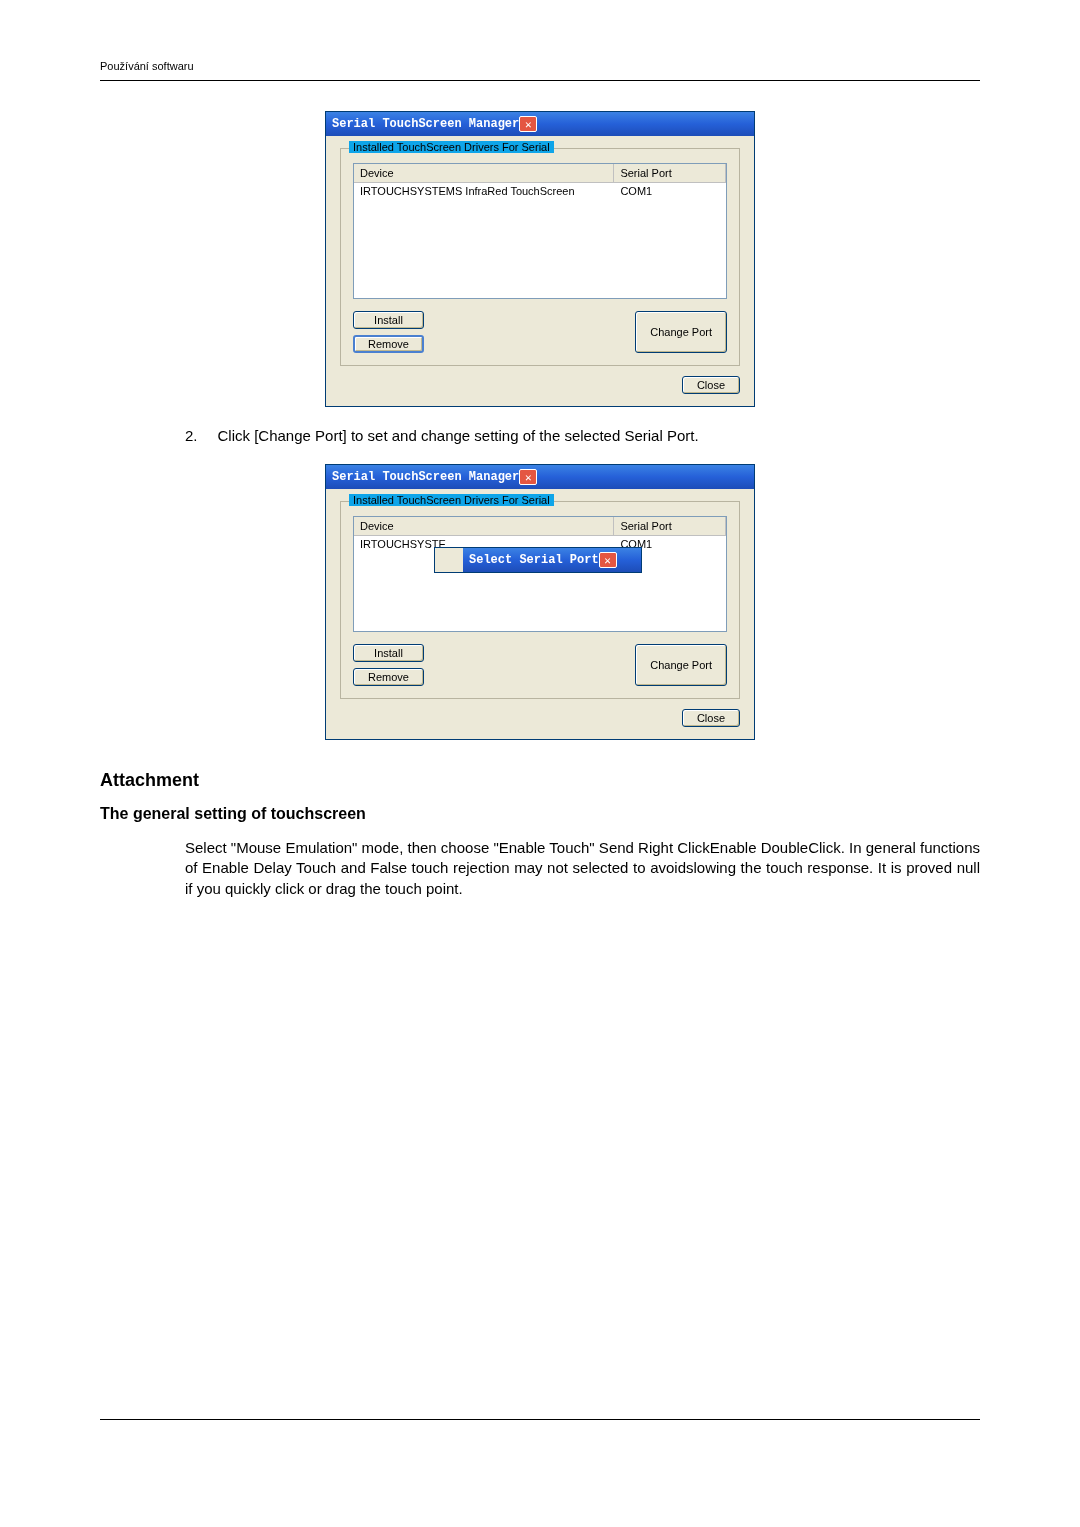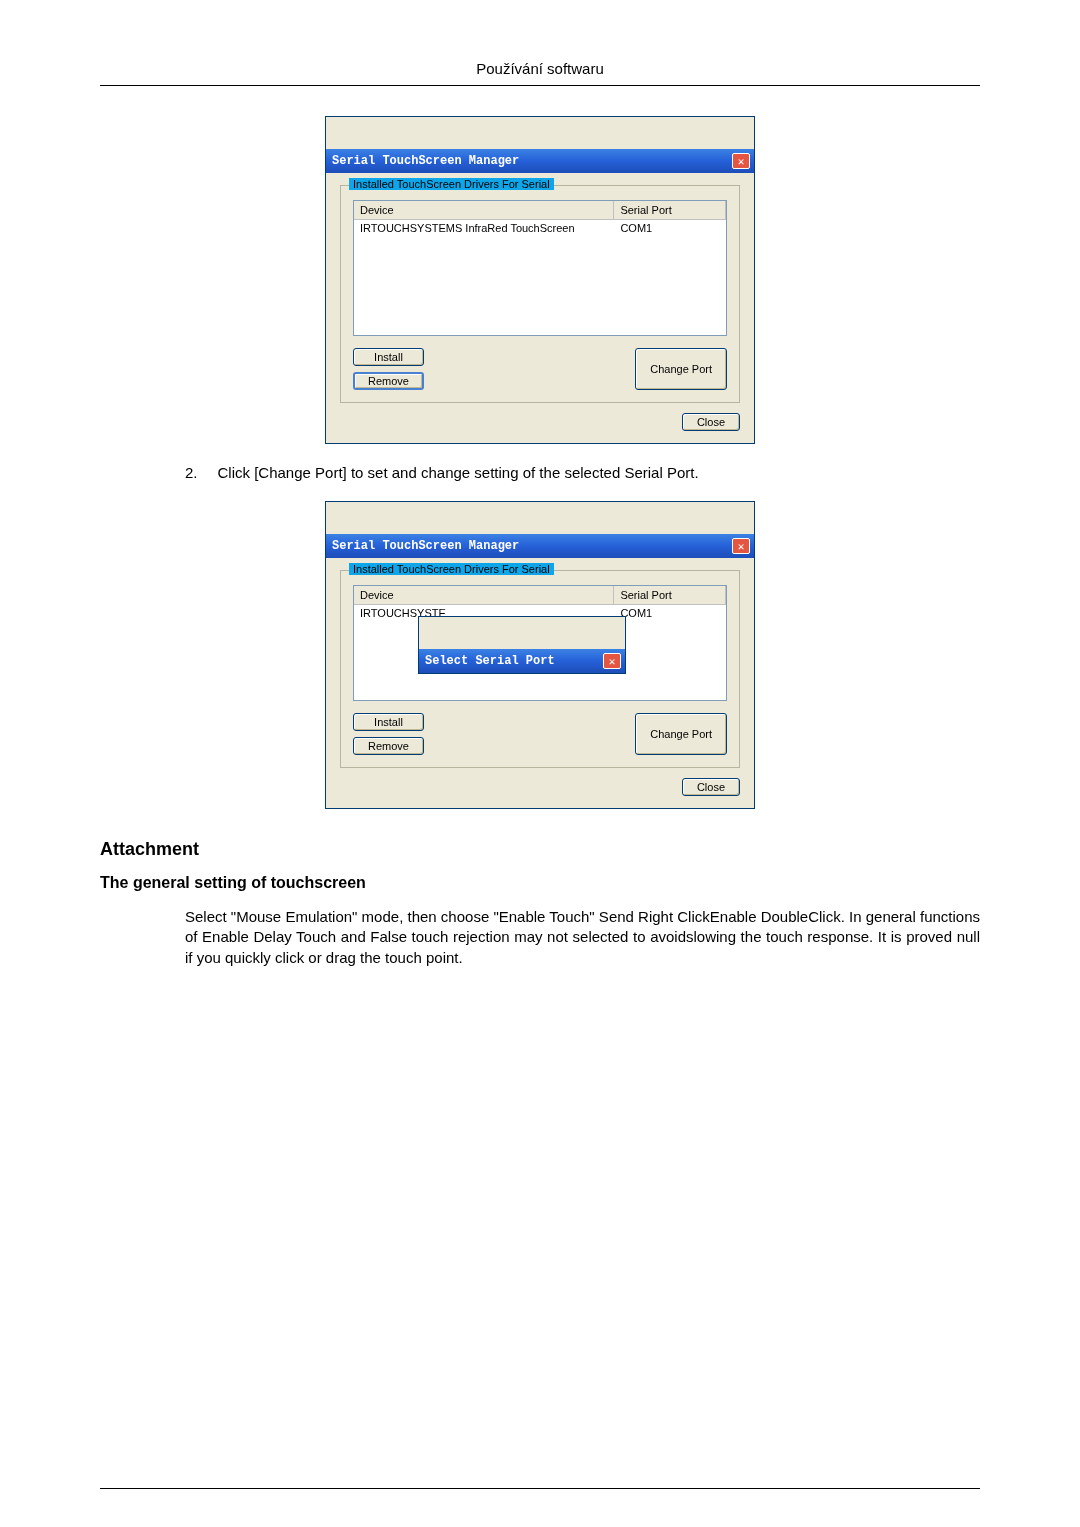--- a/index.html
+++ b/index.html
@@ -7,22 +7,22 @@
     margin: 0;
     padding: 0;
     font-family: Arial, sans-serif;
     background: #fff;
     width: 1080px;
   }
   .page {
     padding: 60px 100px 80px 100px;
   }
   .header-title {
-    text-align: center;
-    font-size: 15px;
+    text-align: left;
+    font-size: 11px;
     padding-bottom: 8px;
   }
   .header-rule {
     border: none;
     border-top: 1.5px solid #000;
     margin: 0 0 30px 0;
   }
   .dialog-wrap {
     display: flex;
     justify-content: center;
@@ -37,23 +37,21 @@
     position: relative;
   }
   .titlebar {
     background: linear-gradient(to bottom, #3b82e4 0%, #2560d8 50%, #1d4db8 100%);
     color: #fff;
     font-family: "Courier New", monospace;
     font-weight: bold;
     font-size: 12px;
     padding: 4px 4px 4px 6px;
     display: flex;
-    justify-content: space-between;
     align-items: center;
-    margin-top: 32px;
   }
   .close-x {
     width: 18px;
     height: 16px;
     background: #e45642;
     border: 1px solid #fff;
     color: #fff;
     font-weight: bold;
     font-size: 11px;
     display: flex;
@@ -132,25 +130,26 @@
   .instruction-row {
     display: flex;
     margin: 20px 0;
     padding-left: 85px;
     gap: 20px;
     font-size: 15px;
   }
   .sub-dialog {
     position: absolute;
     top: 58px;
-    left: 92px;
+    left: 108px;
     width: 208px;
     background: #ece9d8;
     border: 1px solid #003c74;
     z-index: 10;
+    padding-left: 28px;
   }
   .sub-body {
     padding: 16px 14px 12px 14px;
   }
   .combo {
     display: flex;
     width: 150px;
     margin: 4px auto 14px auto;
   }
   .combo-input {

